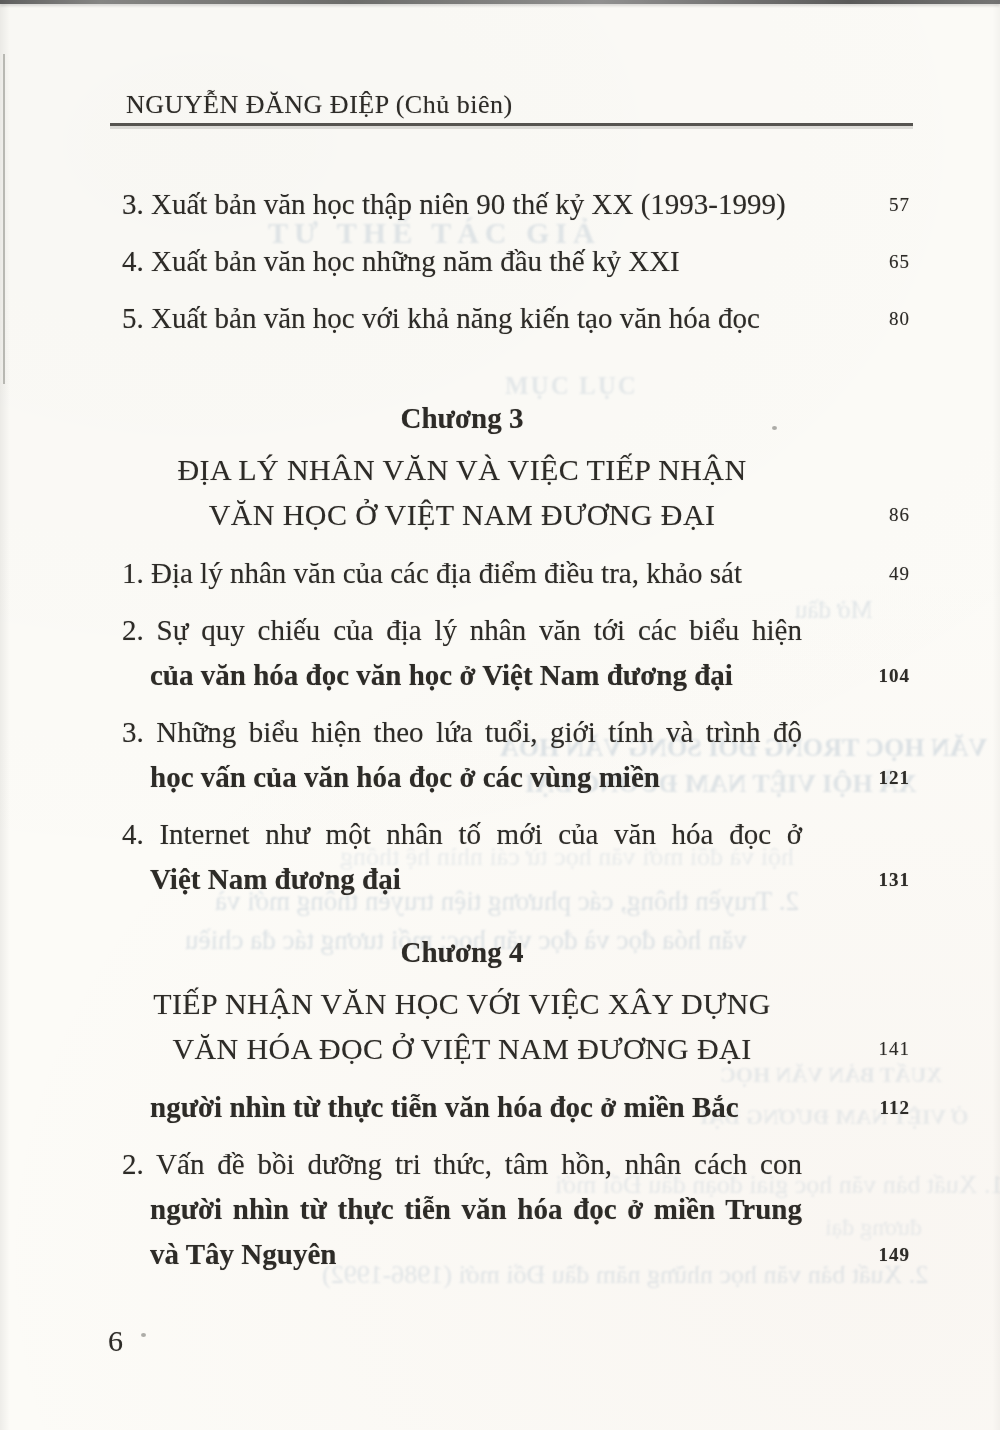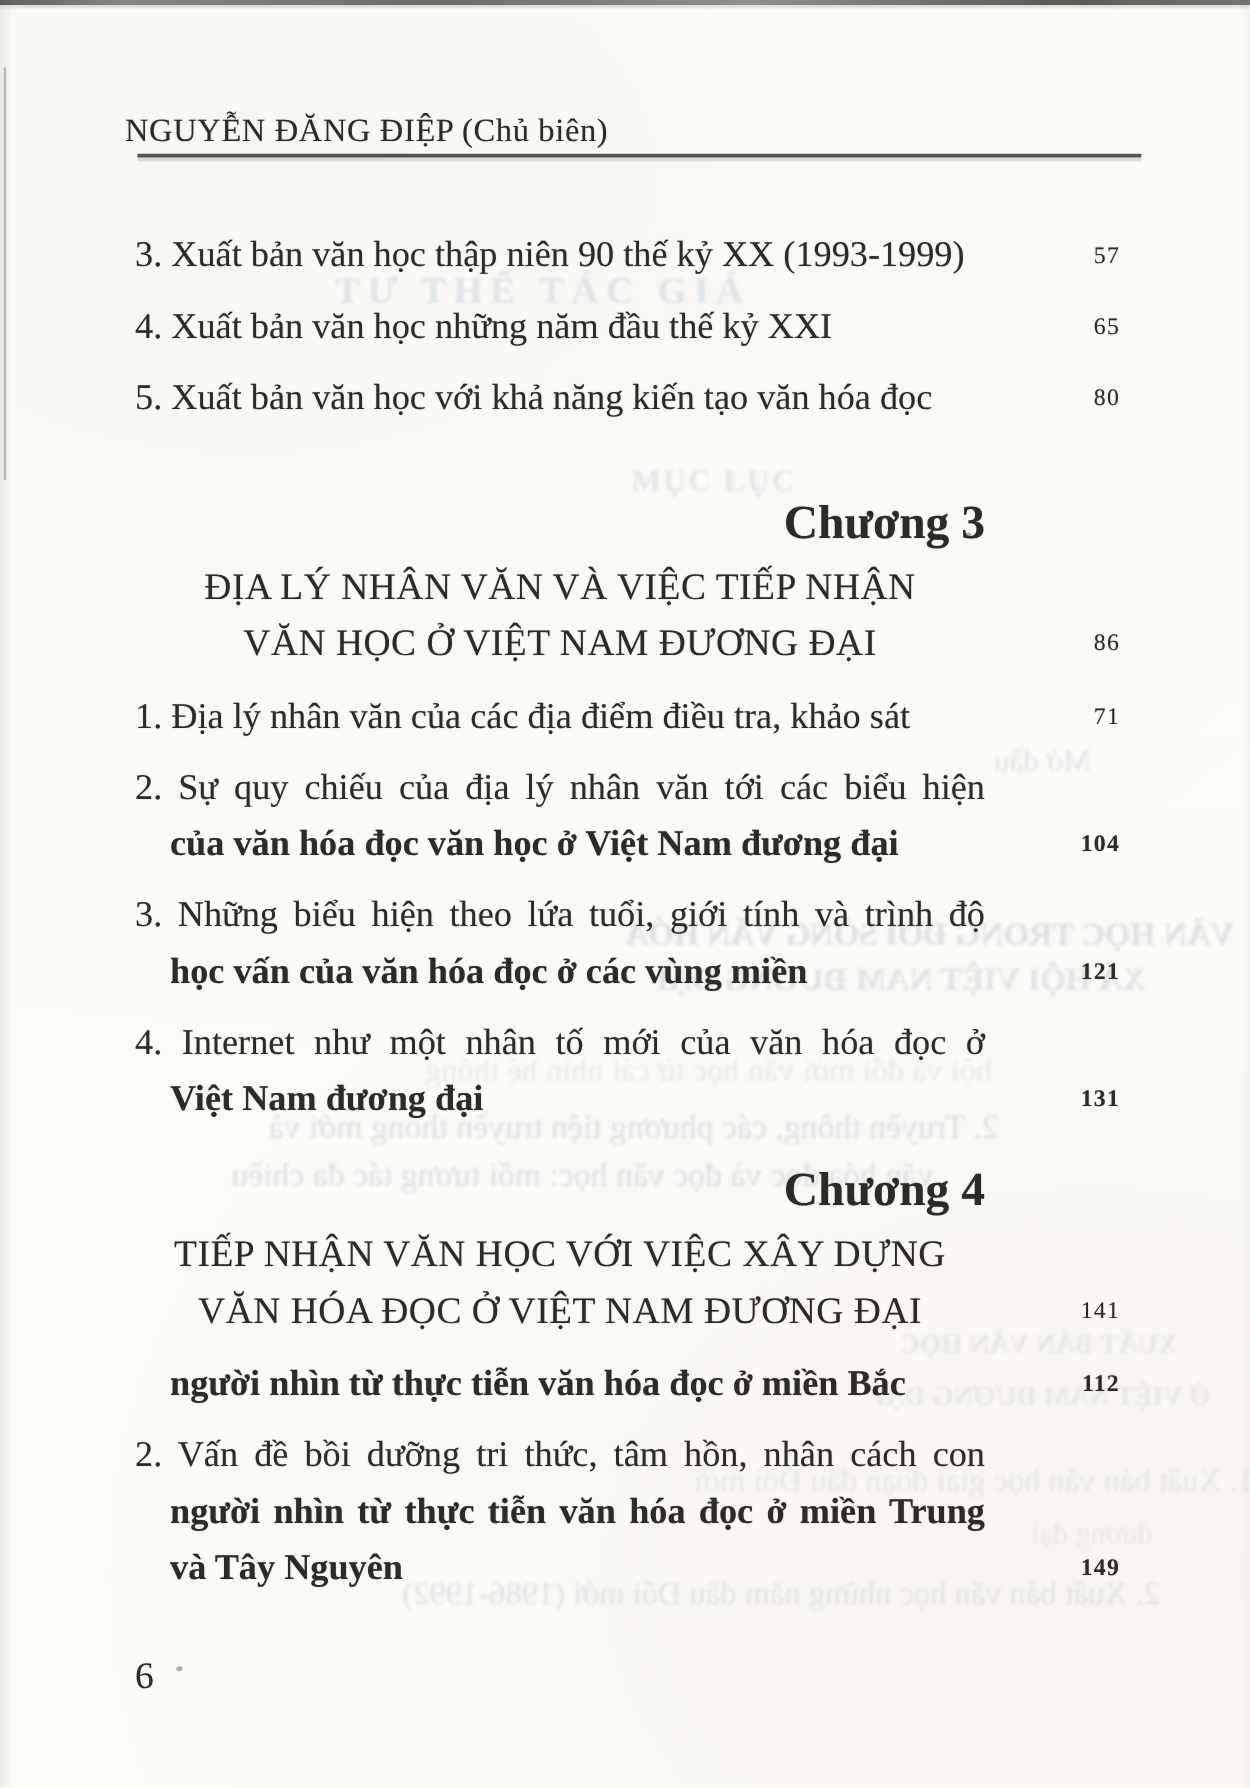--- a/index.html
+++ b/index.html
@@ -25,36 +25,36 @@
     background:linear-gradient(90deg,#3a3a3a 0%,#6a6a68 10%,#4a4a48 35%,#777 60%,#333 85%,#555 100%);
     box-shadow:0 2px 3px rgba(0,0,0,.18);opacity:.8;}
   .left-edge-line{position:absolute;left:3px;top:54px;width:2px;height:330px;
     background:#9a9a94;opacity:.65;}
 
   .ghost-layer{position:absolute;inset:0;pointer-events:none;}
   .ghost{position:absolute;white-space:nowrap;color:var(--ghost);filter:blur(1.3px);}
   .ghost.mirror{transform:scaleX(-1);transform-origin:center;}
   .speck{position:absolute;width:5px;height:4px;border-radius:50%;background:#6b6b66;opacity:.55;}
 
-  .running-head{position:absolute;left:100px;top:90px;font-size:26px;letter-spacing:.5px;
+  .running-head{position:absolute;left:126px;top:90px;font-size:26px;letter-spacing:.5px;
     text-shadow:0 0 1px rgba(45,43,39,.35);}
   .head-rule{position:absolute;left:110px;width:803px;top:123px;height:3px;background:var(--rule);
     opacity:.85;box-shadow:0 3px 0 rgba(60,60,56,.18);}
 
-  .toc{position:absolute;left:108px;width:788px;top:168px;font-size:29px;
+  .toc{position:absolute;left:122px;width:788px;top:168px;font-size:29px;
     text-shadow:0 0 1px rgba(45,43,39,.35);}
   .toc .line{position:relative;line-height:45px;padding-right:108px;}
   .toc .line.cont{padding-left:28px;font-weight:bold;}
   .toc .line.fill{text-align:justify;text-align-last:justify;text-justify:inter-word;}
   .toc .num{position:absolute;right:0;top:0;line-height:45px;font-size:19px;letter-spacing:1px;}
   .entry{margin-bottom:12px;}
   .section .entries{margin-top:14px;}
   #toc > .section:nth-child(2){margin-top:55px;}
   #toc > .section:nth-child(3){margin-top:28px;}
-  .chapter-label{font-weight:700;text-align:right;font-size:38px;line-height:45px;
+  .chapter-label{font-weight:700;text-align:center;font-size:29px;line-height:45px;
     margin:0 108px 6px 0;}
   .chapter-title .line{font-weight:400;font-size:30px;text-align:center;letter-spacing:.4px;}
 
   .folio{position:absolute;left:108px;top:1318px;font-size:30px;line-height:45px;
     text-shadow:0 0 1px rgba(45,43,39,.35);}
 </style>
 </head>
 <body>
 
 <div class="page">
@@ -98,21 +98,21 @@
         </div>
       </section>
       <section class="section chapter">
         <div class="chapter-label">Chương 3</div>
         <div class="chapter-title">
           <div class="line title-line"><span class="txt">ĐỊA LÝ NHÂN VĂN VÀ VIỆC TIẾP NHẬN</span></div>
           <div class="line title-line"><span class="txt">VĂN HỌC Ở VIỆT NAM ĐƯƠNG ĐẠI</span><span class="num">86</span></div>
         </div>
         <div class="entries">
           <div class="entry">
-            <div class="line lastline"><span class="txt">1. Địa lý nhân văn của các địa điểm điều tra, khảo sát</span><span class="num">71</span></div>
+            <div class="line lastline"><span class="txt">1. Địa lý nhân văn của các địa điểm điều tra, khảo sát</span><span class="num">49</span></div>
           </div>
           <div class="entry">
             <div class="line fill"><span class="txt">2. Sự quy chiếu của địa lý nhân văn tới các biểu hiện</span></div>
             <div class="line cont lastline"><span class="txt">của văn hóa đọc văn học ở Việt Nam đương đại</span><span class="num">104</span></div>
           </div>
           <div class="entry">
             <div class="line fill"><span class="txt">3. Những biểu hiện theo lứa tuổi, giới tính và trình độ</span></div>
             <div class="line cont lastline"><span class="txt">học vấn của văn hóa đọc ở các vùng miền</span><span class="num">121</span></div>
           </div>
           <div class="entry">

